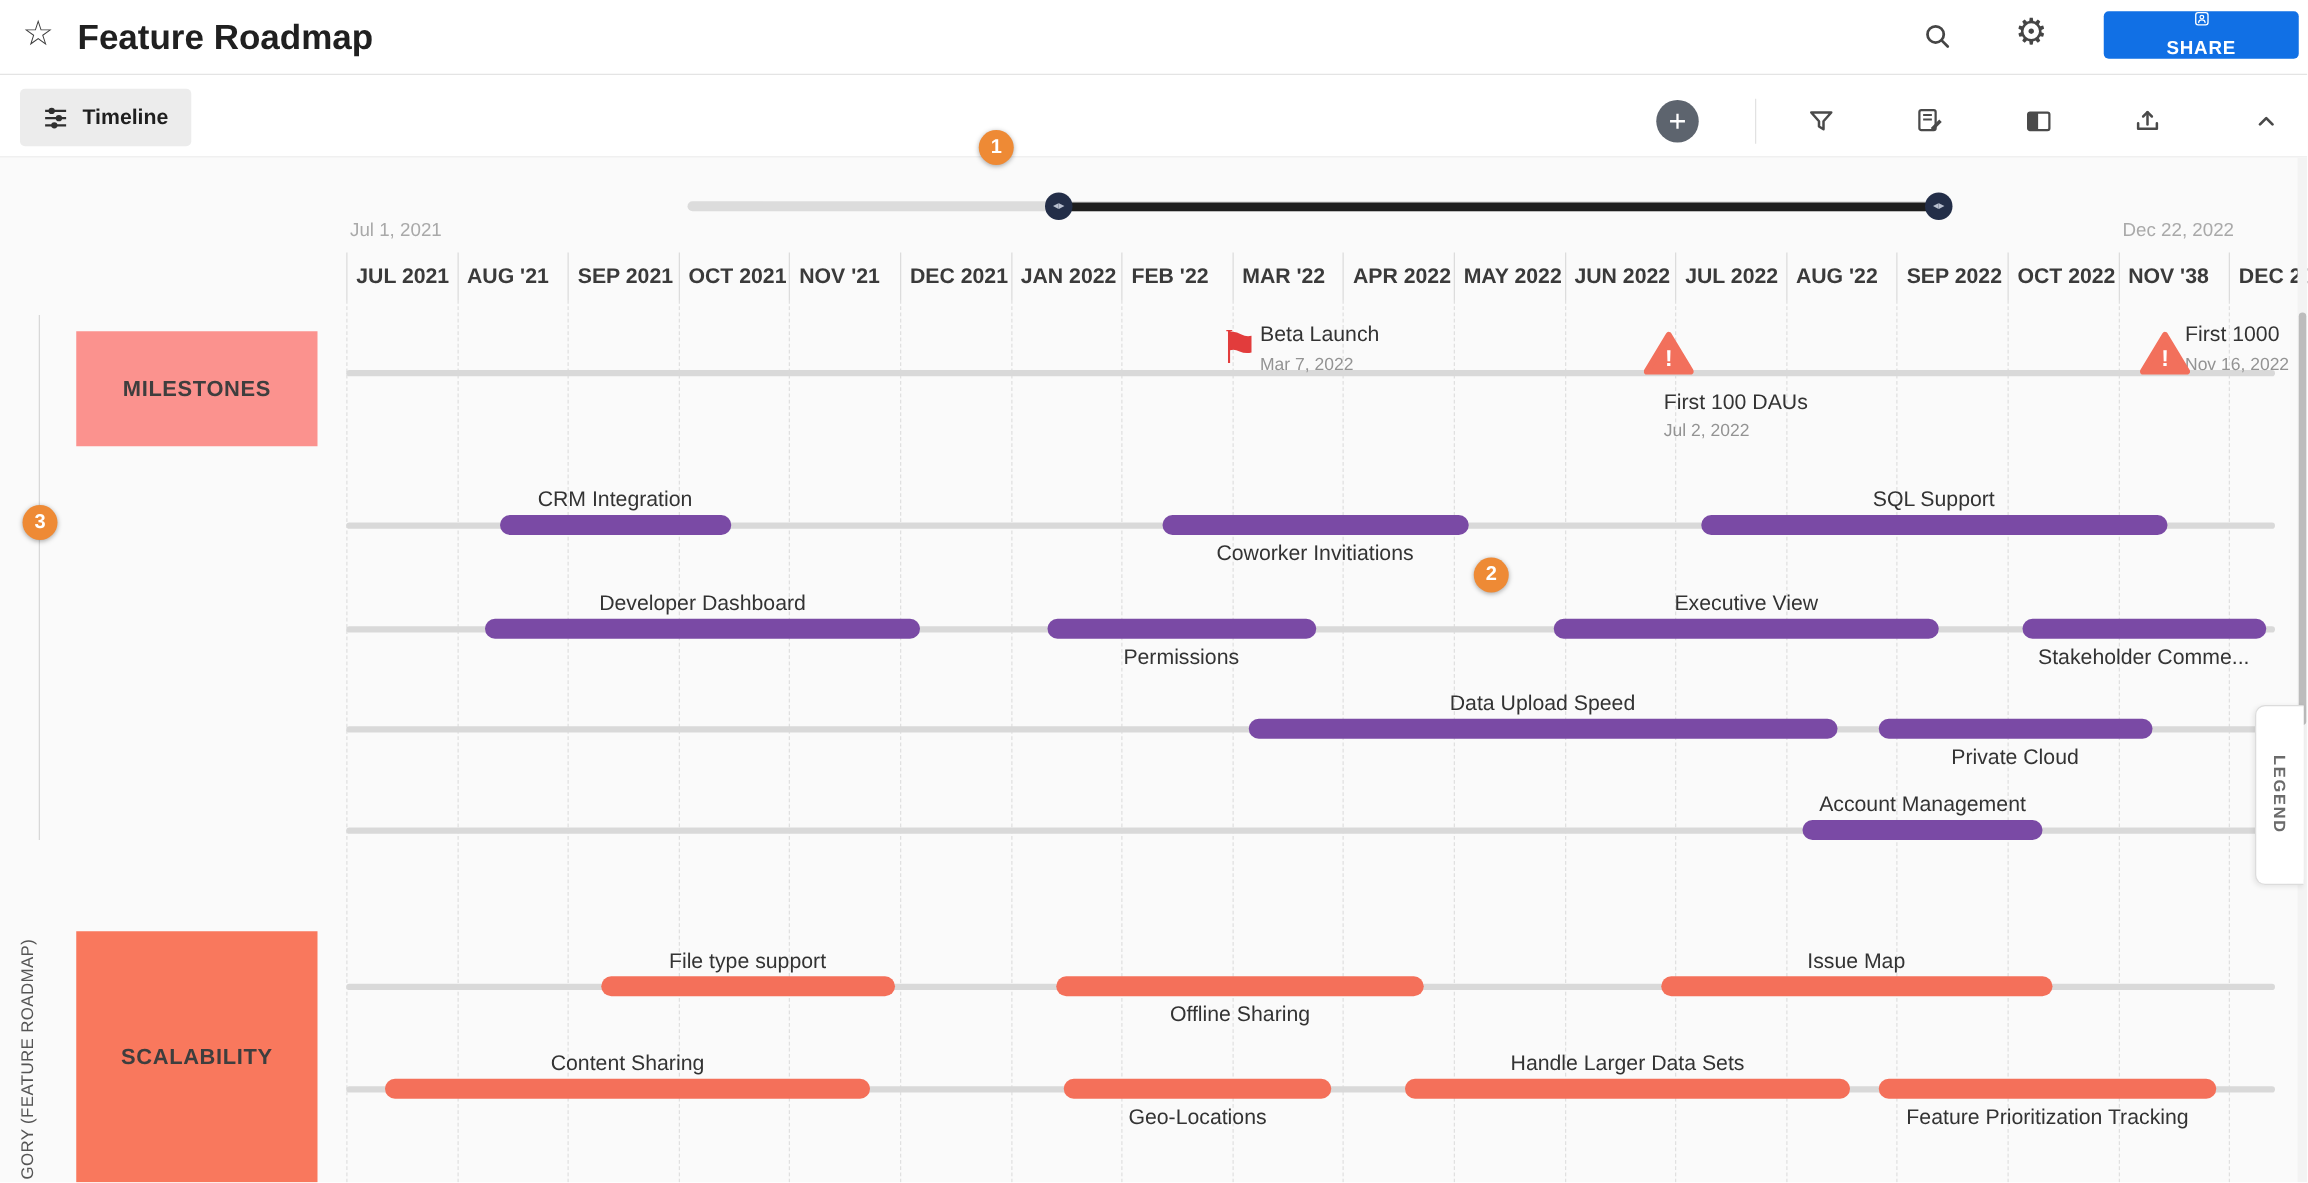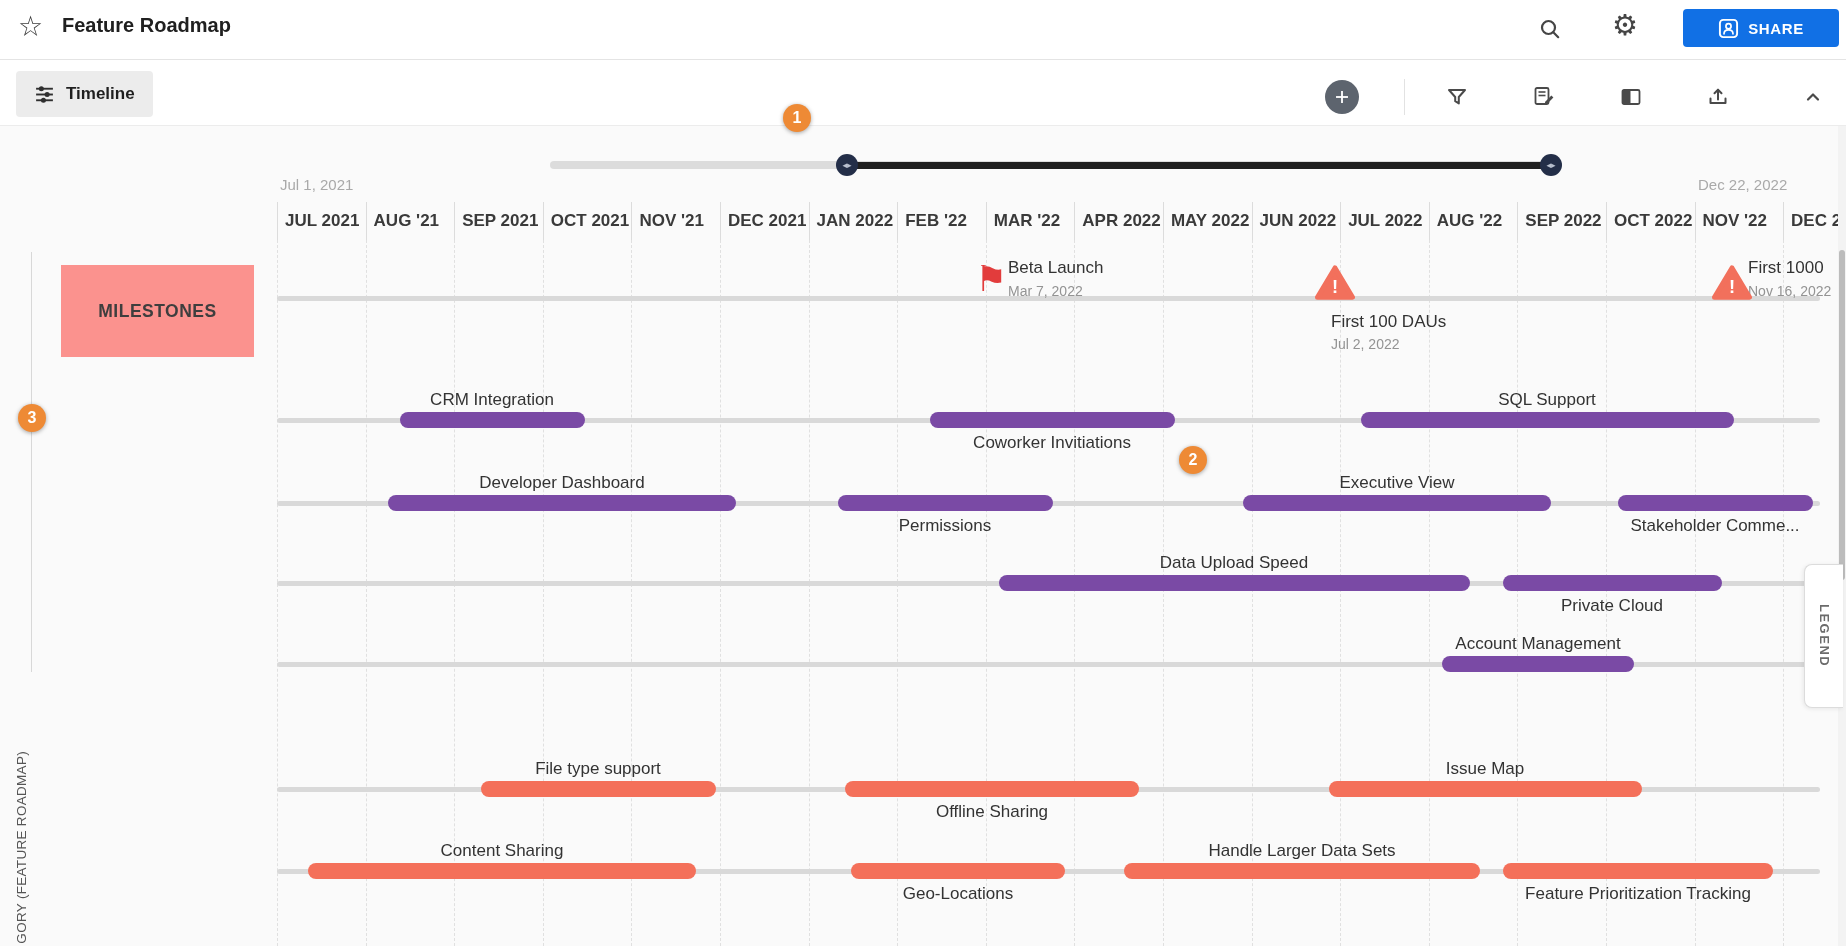--- a/index.html
+++ b/index.html
@@ -6,26 +6,26 @@
   .stage{position:relative;width:1846px;height:946px;overflow:hidden;background:#fff;
          font-family:"Liberation Sans",sans-serif;color:#333;}
   button{background:none;border:none;padding:0;margin:0;font:inherit;cursor:pointer;}
 
   
   .topbar-bg{position:absolute;left:0;top:0;width:1846px;height:59px;background:#fff;border-bottom:1px solid #e4e4e4;z-index:10;}
   .toolbar-bg{position:absolute;left:0;top:60px;width:1846px;height:65px;background:#fff;border-bottom:1px solid #ececec;z-index:10;}
   .canvas-bg{position:absolute;left:0;top:126px;width:1846px;height:820px;background:#fafafa;z-index:0;}
 
   .star{position:absolute;left:18px;top:10px;font-size:28px;color:#3c3c3c;z-index:12;font-family:"DejaVu Sans",sans-serif;cursor:pointer;}
-  .title{position:absolute;left:62px;top:14px;margin:0;font-size:20px;font-weight:bold;color:#202020;z-index:12;}
+  .title{position:absolute;left:62px;top:14px;margin:0;font-size:28px;font-weight:bold;color:#202020;z-index:12;}
   .icon-btn{position:absolute;width:40px;height:40px;display:flex;align-items:center;justify-content:center;border-radius:4px;z-index:12;}
   .gear{position:absolute;left:1612px;top:8px;font-size:29px;color:#454545;z-index:12;font-family:"DejaVu Sans",sans-serif;cursor:pointer;}
   .share-btn{position:absolute;left:1683px;top:9px;width:156px;height:38px;background:#1170e5;border-radius:4px;
              display:flex;align-items:center;justify-content:center;gap:9px;color:#fff;font-weight:bold;
-             font-size:15px;letter-spacing:.6px;z-index:12;}
+             font-size:15px;letter-spacing:.6px;z-index:12;flex-direction:column;}
   .timeline-btn{position:absolute;left:16px;top:71px;height:46px;padding:0 18px;background:#ececec;border-radius:4px;
                 display:flex;align-items:center;gap:11px;font-size:17px;font-weight:bold;color:#1f1f1f;z-index:12;}
   .plus-btn{position:absolute;left:1325px;top:80px;width:34px;height:34px;border-radius:50%;background:#5d646e;
             display:flex;align-items:center;justify-content:center;z-index:12;}
   .tb-divider{position:absolute;left:1404px;top:79px;width:1px;height:36px;background:#e2e2e2;z-index:12;}
 
   
   .slider-track{position:absolute;left:550px;top:161px;width:1004px;height:8px;background:#dcdcdc;border-radius:4px;z-index:5;}
   .slider-range{position:absolute;left:847px;top:162px;width:704px;height:7px;background:#1e1e1e;border-radius:3px;z-index:6;}
   .slider-handle{position:absolute;top:154px;width:22px;height:22px;border-radius:50%;background:#232e48;z-index:7;
@@ -185,21 +185,21 @@
       <div class="month-cell">JAN 2022</div>
       <div class="month-cell">FEB '22</div>
       <div class="month-cell">MAR '22</div>
       <div class="month-cell">APR 2022</div>
       <div class="month-cell">MAY 2022</div>
       <div class="month-cell">JUN 2022</div>
       <div class="month-cell">JUL 2022</div>
       <div class="month-cell">AUG '22</div>
       <div class="month-cell">SEP 2022</div>
       <div class="month-cell">OCT 2022</div>
-      <div class="month-cell">NOV '22</div>
+      <div class="month-cell">NOV '38</div>
       <div class="month-cell">DEC 2022</div>
     </div>
   <div class="gridlines">
       <div class="gridline" style="left: 0px;"></div>
       <div class="gridline" style="left: 88.6px;"></div>
       <div class="gridline" style="left: 177.2px;"></div>
       <div class="gridline" style="left: 265.8px;"></div>
       <div class="gridline" style="left: 354.4px;"></div>
       <div class="gridline" style="left: 443px;"></div>
       <div class="gridline" style="left: 531.6px;"></div>
@@ -213,20 +213,21 @@
       <div class="gridline" style="left: 1240.4px;"></div>
       <div class="gridline" style="left: 1329px;"></div>
       <div class="gridline" style="left: 1417.6px;"></div>
       <div class="gridline" style="left: 1506.2px;"></div>
     </div>
 
   <div class="left-rule"></div>
   <div class="v-axis-label">GORY (FEATURE ROADMAP)</div>
 
   <div class="cat cat-milestones">MILESTONES</div>
+  <div class="cat cat-scalability">SCALABILITY</div>
 
   <div class="row" style="top:298px">
     <div class="row-line"></div>
 
     <span class="flag" style="left:698px;top:-37px">⚑</span>
     <span class="ms-name" style="left:731px;top:-40px">Beta Launch</span>
     <span class="ms-date" style="left:731px;top:-15px">Mar 7, 2022</span>
 
     <svg class="warn" style="left:1038px;top:-34px" viewBox="0 0 24 22">
       <path d="M12 2 L22.5 19.5 H1.5 Z" fill="#f2705c" stroke="#f2705c" stroke-width="3" stroke-linejoin="round"></path>

